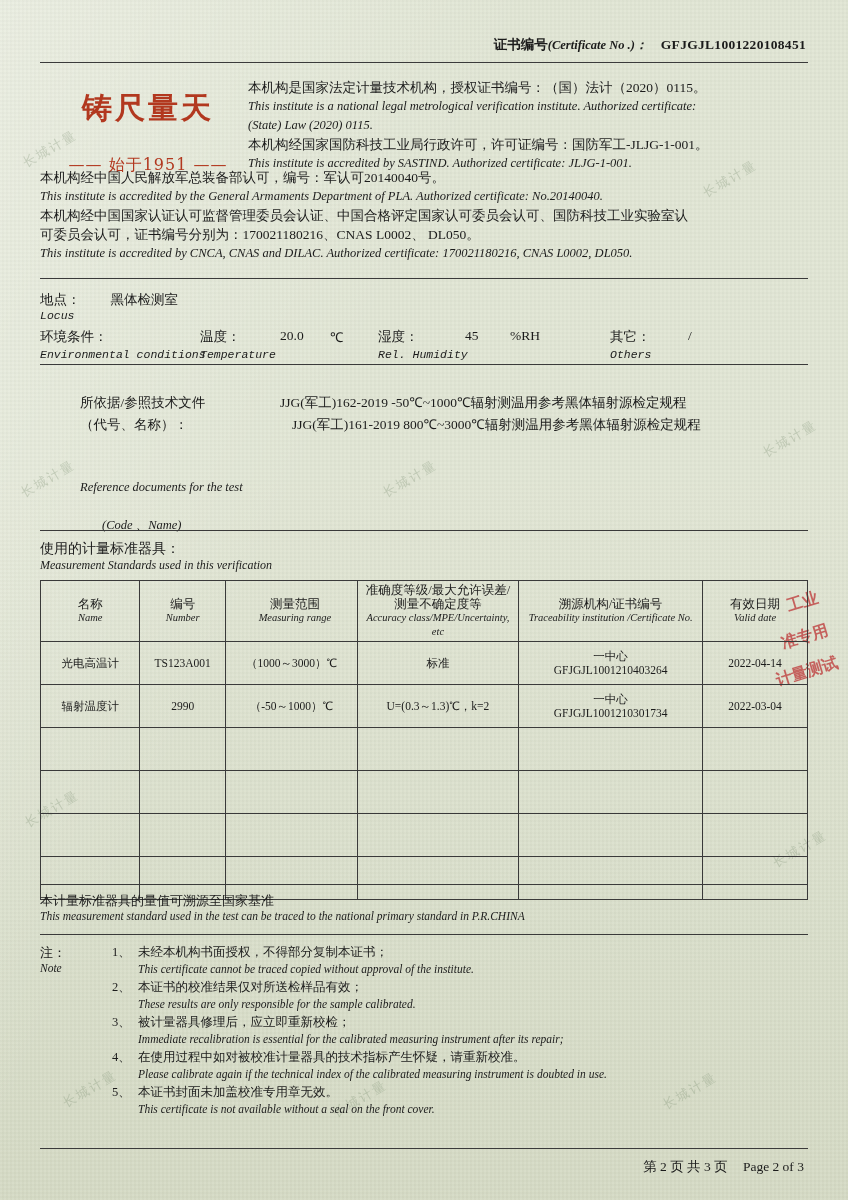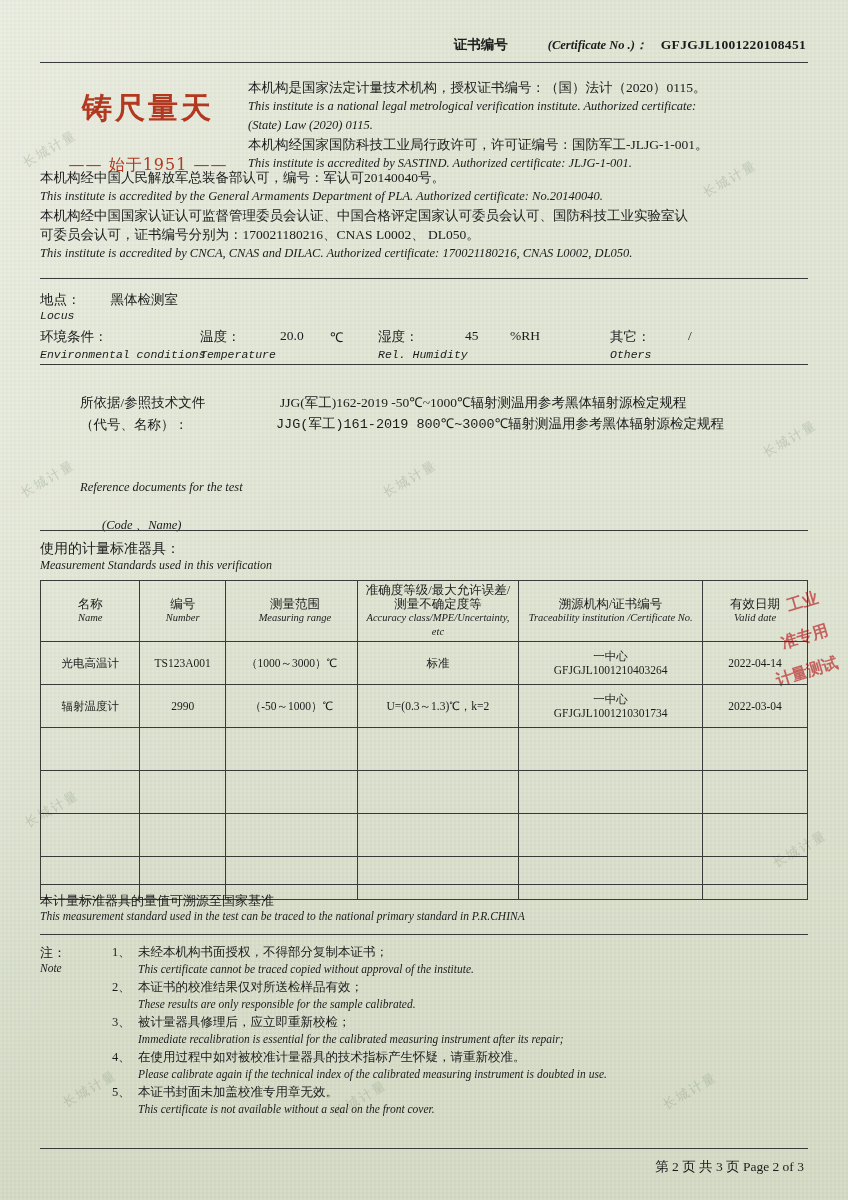--- a/index.html
+++ b/index.html
@@ -67,21 +67,21 @@
   }
 
   
   .cert-no {
     position: absolute;
     right: 42px;
     top: 36px;
     font-size: 13.5px;
     font-weight: bold;
   }
-  .cert-no .en { font-style: italic; margin-left: 40px; }
+  .cert-no .en { font-style: italic; }
   .cert-no .val { font-family: "Liberation Serif", serif; letter-spacing: 0.3px; }
 
   .rule {
     position: absolute;
     left: 40px;
     width: 768px;
     border-top: 1.3px solid #3a3a3a;
   }
   .rule.r1 { top: 62px; }
   .rule.r2 { top: 1148px; }
@@ -279,21 +279,21 @@
 
     <div class="locus-rule lr2"></div>
 
     <div class="ref-block">
       <div style="position:relative;">
         <span class="fld" style="left:0; top:0;">所依据/参照技术文件</span>
         <span class="fld" style="left:200px; top:0;">JJG(军工)162-2019  -50℃~1000℃辐射测温用参考黑体辐射源检定规程</span>
       </div>
       <div style="position:relative; margin-top:22px;">
         <span class="fld" style="left:0; top:0;">（代号、名称）：</span>
-        <span class="fld" style="left:196px; top:0;font-family:Liberation Mono, monospace;">JJG(军工)161-2019  800℃~3000℃辐射测温用参考黑体辐射源检定规程</span>
+        <span class="fld" style="left:212px; top:0;">JJG(军工)161-2019  800℃~3000℃辐射测温用参考黑体辐射源检定规程</span>
       </div>
     </div>
     <div class="ref-en">
       <div>Reference documents for the test</div>
       <div style="padding-left:22px;margin-top:20px;">(Code 、Name)</div>
     </div>
 
     <div class="locus-rule lr3"></div>
 
     <div class="std-title">
@@ -425,17 +425,17 @@
             <span class="en">This certificate is not available without a seal on the front cover.</span>
           </li>
         </ol>
       </div>
     </div>
 
     <div class="rule r2"></div>
 
     <div class="footer">
       <span>第 2 页 共 3 页</span>
-      <span style="margin-left:0;">Page 2 of 3</span>
+      <span style="margin-left:12px;">Page 2 of 3</span>
     </div>
 
   </div>
 </div>
 
 </body></html>

